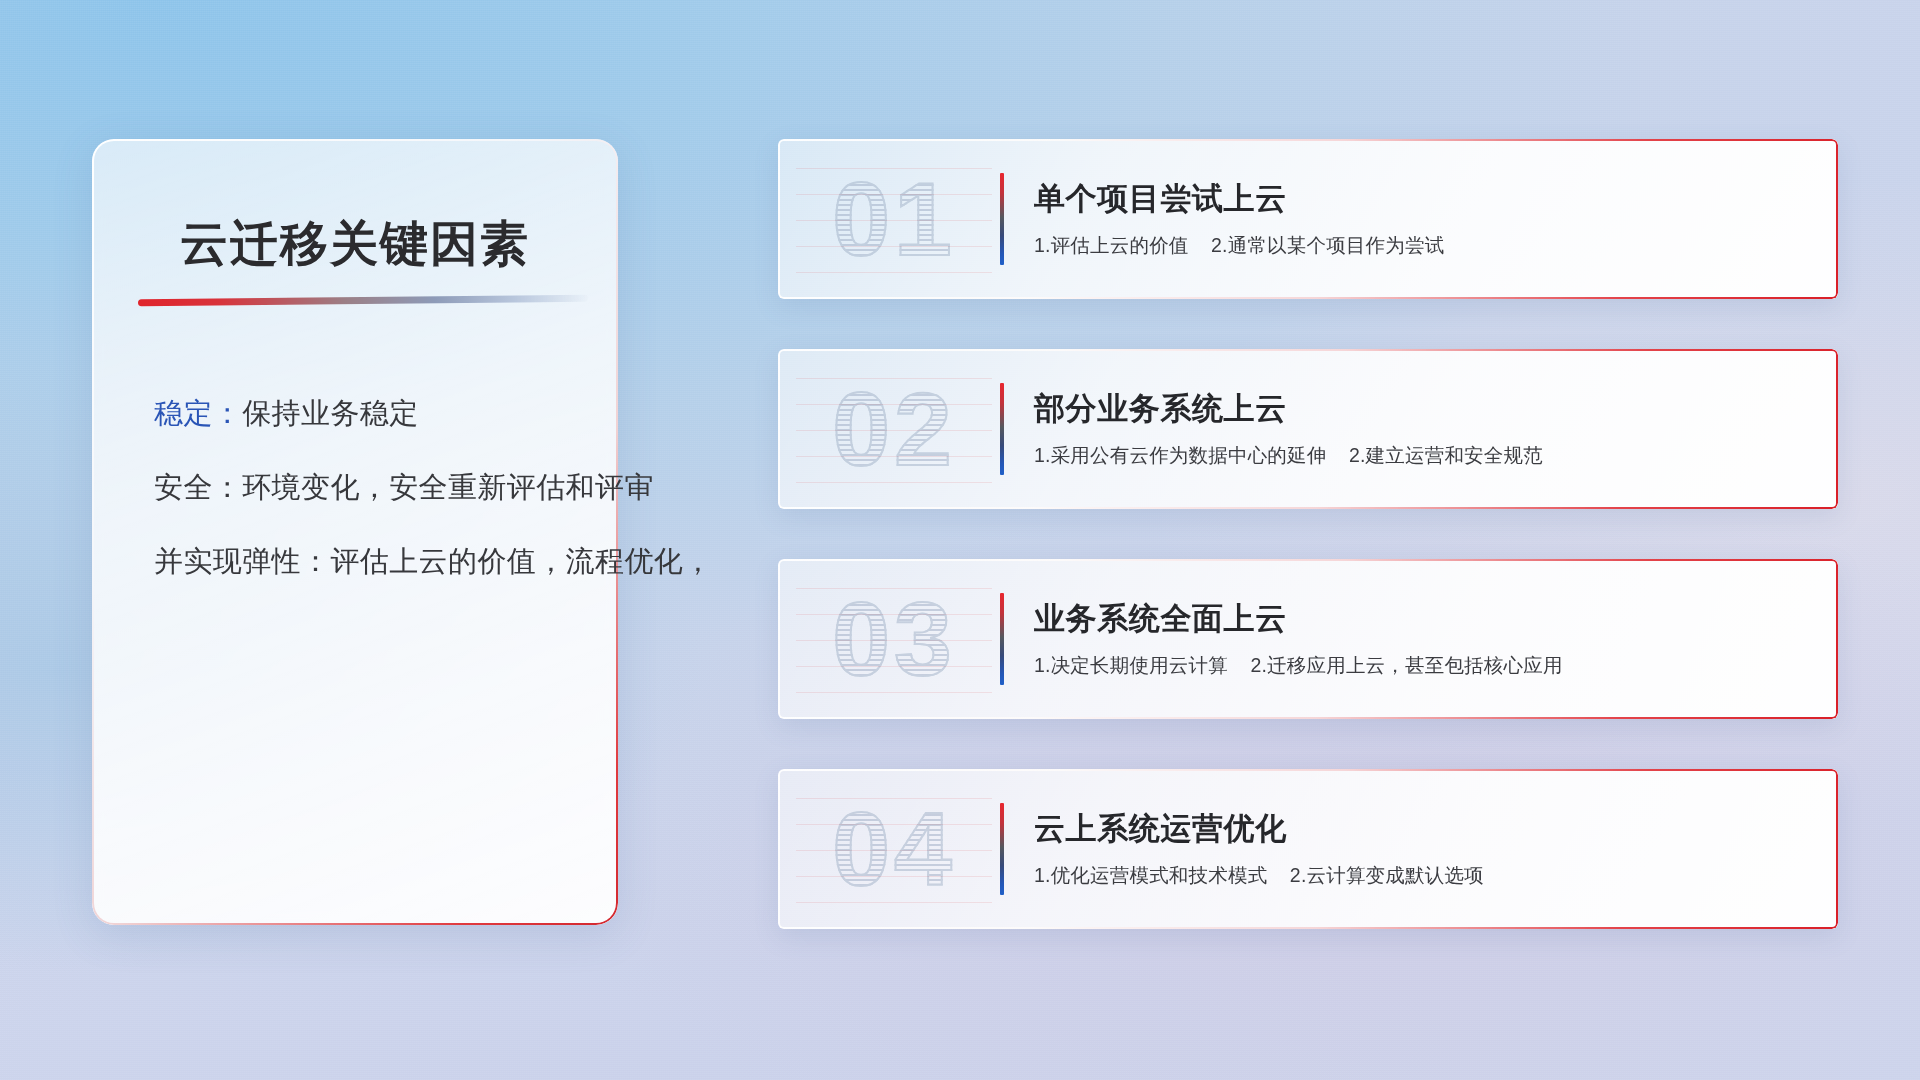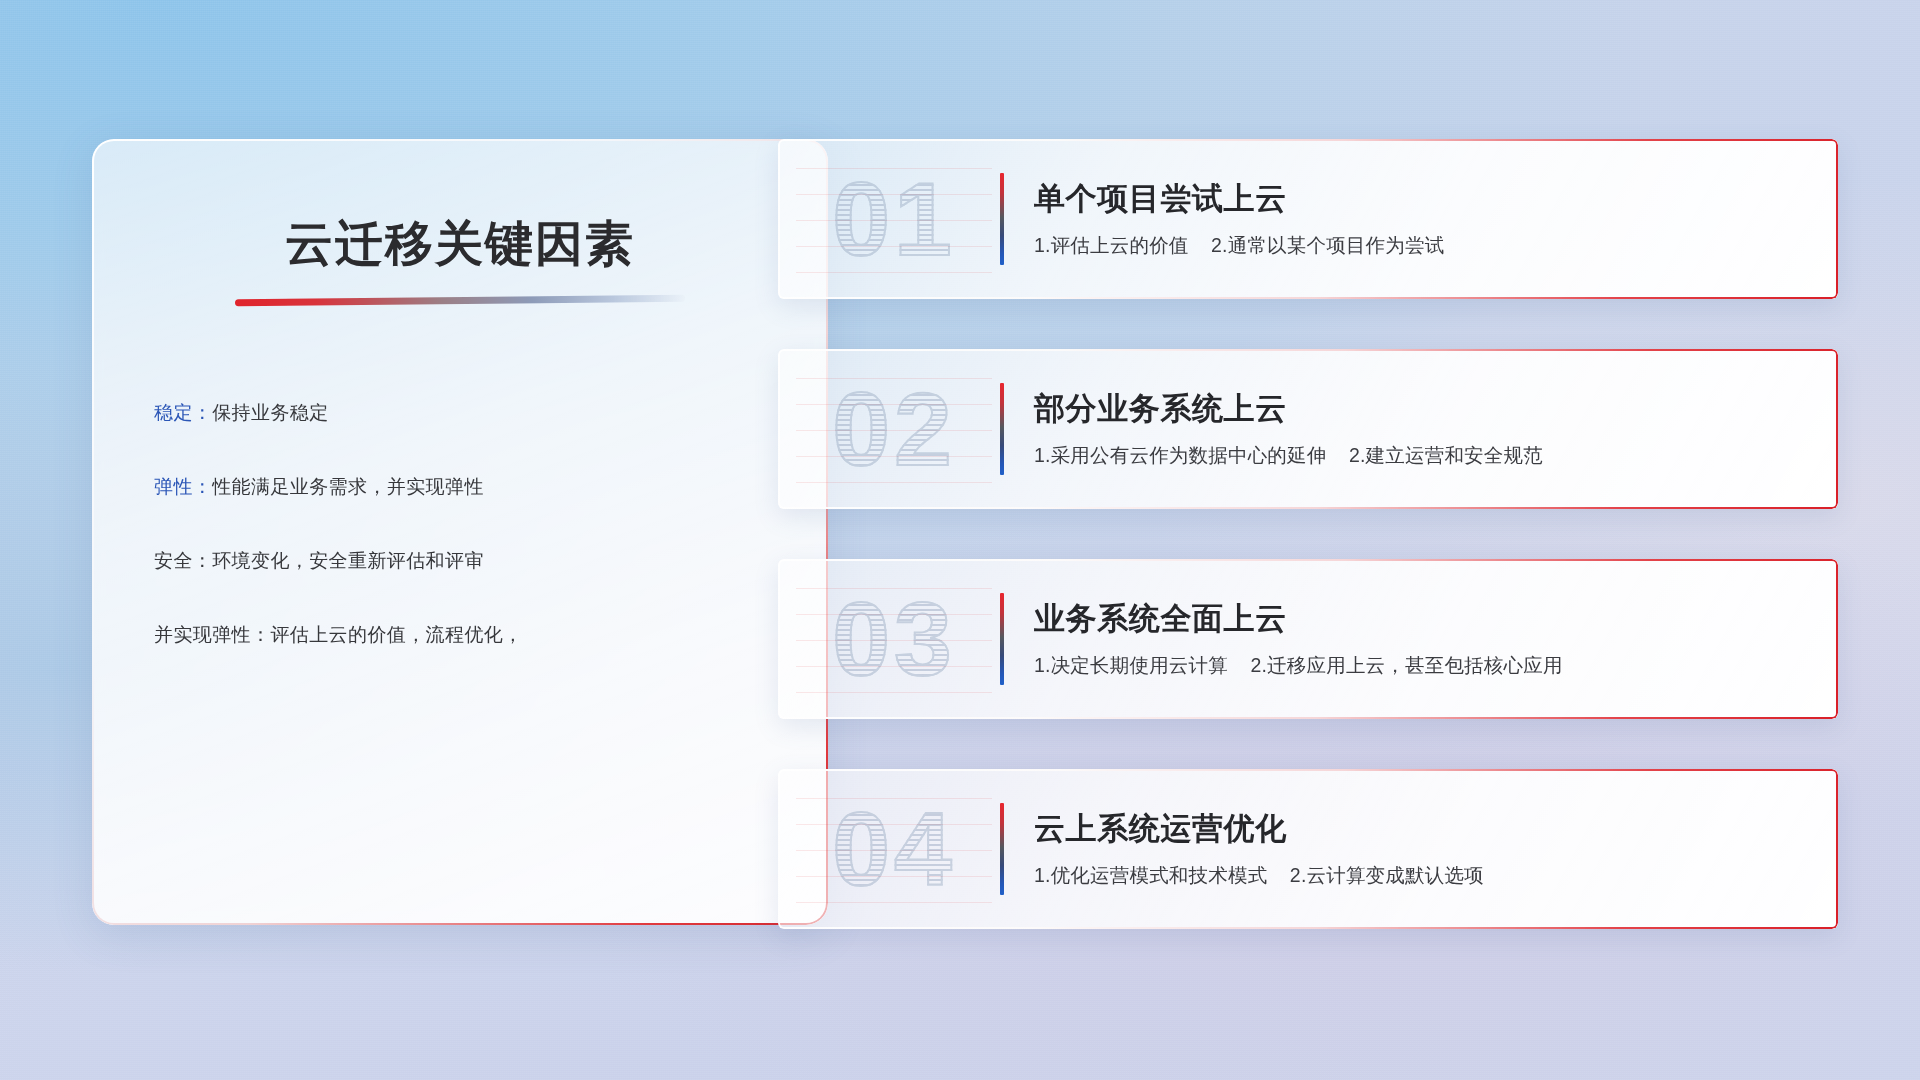--- a/index.html
+++ b/index.html
@@ -28,21 +28,21 @@
   }
   #bg .grain {
     position:absolute; inset:0; opacity:.22;
     background-image:
       repeating-linear-gradient(0deg, rgba(255,255,255,.22) 0 1px, rgba(0,0,0,0) 1px 2px),
       repeating-linear-gradient(90deg, rgba(255,255,255,.16) 0 1px, rgba(0,0,0,0) 1px 2px);
   }
 
   
   #left-panel {
-    position:absolute; left:92px; top:139px; width:736px; height:786px;
+    position:absolute; left:92px; top:139px; width:526px; height:786px;
     border-radius:22px; z-index:3;
     background:
       linear-gradient(160deg, rgba(255,255,255,.62) 0%, rgba(255,255,255,.80) 40%, rgba(255,255,255,.88) 70%, rgba(255,255,255,.94) 100%);
     backdrop-filter:blur(6px);
     box-shadow:0 10px 40px rgba(80,110,160,.16);
   }
   #left-panel::before {
     content:""; position:absolute; inset:0; border-radius:22px; padding:2px;
     background:linear-gradient(135deg,#ffffff 0%, #f4f6fa 34%, #f0d2d4 62%, #e03a3f 88%, #d3282f 100%);
     -webkit-mask:linear-gradient(#000 0 0) content-box, linear-gradient(#000 0 0);
@@ -56,21 +56,21 @@
     text-align:center; line-height:1.2; margin-top:24px;
   }
   #panel-underline {
     margin:24px auto 0 auto; width:450px; height:7px; border-radius:4px;
     background:linear-gradient(90deg,#e0242c 0%, #d8333b 18%, #9b7f86 46%, #8d9bb8 66%, #b9c7dd 84%, rgba(220,228,240,.15) 100%);
     transform:skewY(-0.55deg);
   }
 
   #panel-list { margin-top:72px; padding-left:16px; }
   .panel-line {
-    font-size:19px; line-height:74px; color:#37383c;
+    font-size:29px; line-height:74px; color:#37383c;
     white-space:nowrap; letter-spacing:.4px;
   }
   .panel-line .lbl-blue { color:#2a55b6; }
   .panel-line .lbl-dark { color:#37383c; }
 
   
   #cards { position:absolute; left:778px; top:139px; width:1060px; z-index:3; }
   .card {
     position:relative; height:160px; margin-bottom:50px; border-radius:6px;
     background:linear-gradient(118deg, rgba(255,255,255,.55) 0%, rgba(255,255,255,.80) 30%, rgba(255,255,255,.93) 62%, rgba(255,255,255,.99) 100%);
@@ -135,21 +135,20 @@
   <div class="layerB"></div>
   <div class="grain"></div>
 </div>
 
 <section id="left-panel">
   <div id="left-inner">
     <h1 id="panel-title">云迁移关键因素</h1>
     <div id="panel-underline"></div>
     <div id="panel-list">
         <div class="panel-line"><span class="lbl-blue">稳定：</span><span>保持业务稳定</span></div>
-        <div class="panel-line"><span class="lbl-blue">弹性：</span><span>性能满足业务需求，并实现弹性</span></div>
         <div class="panel-line"><span class="lbl-dark">安全：</span><span>环境变化，安全重新评估和评审</span></div>
         <div class="panel-line"><span class="lbl-dark">并实现弹性：</span><span>评估上云的价值，流程优化，</span></div>
       </div>
   </div>
 </section>
 
 <section id="cards">
     <article class="card">
       <div class="card-body">
         <div class="card-num">

